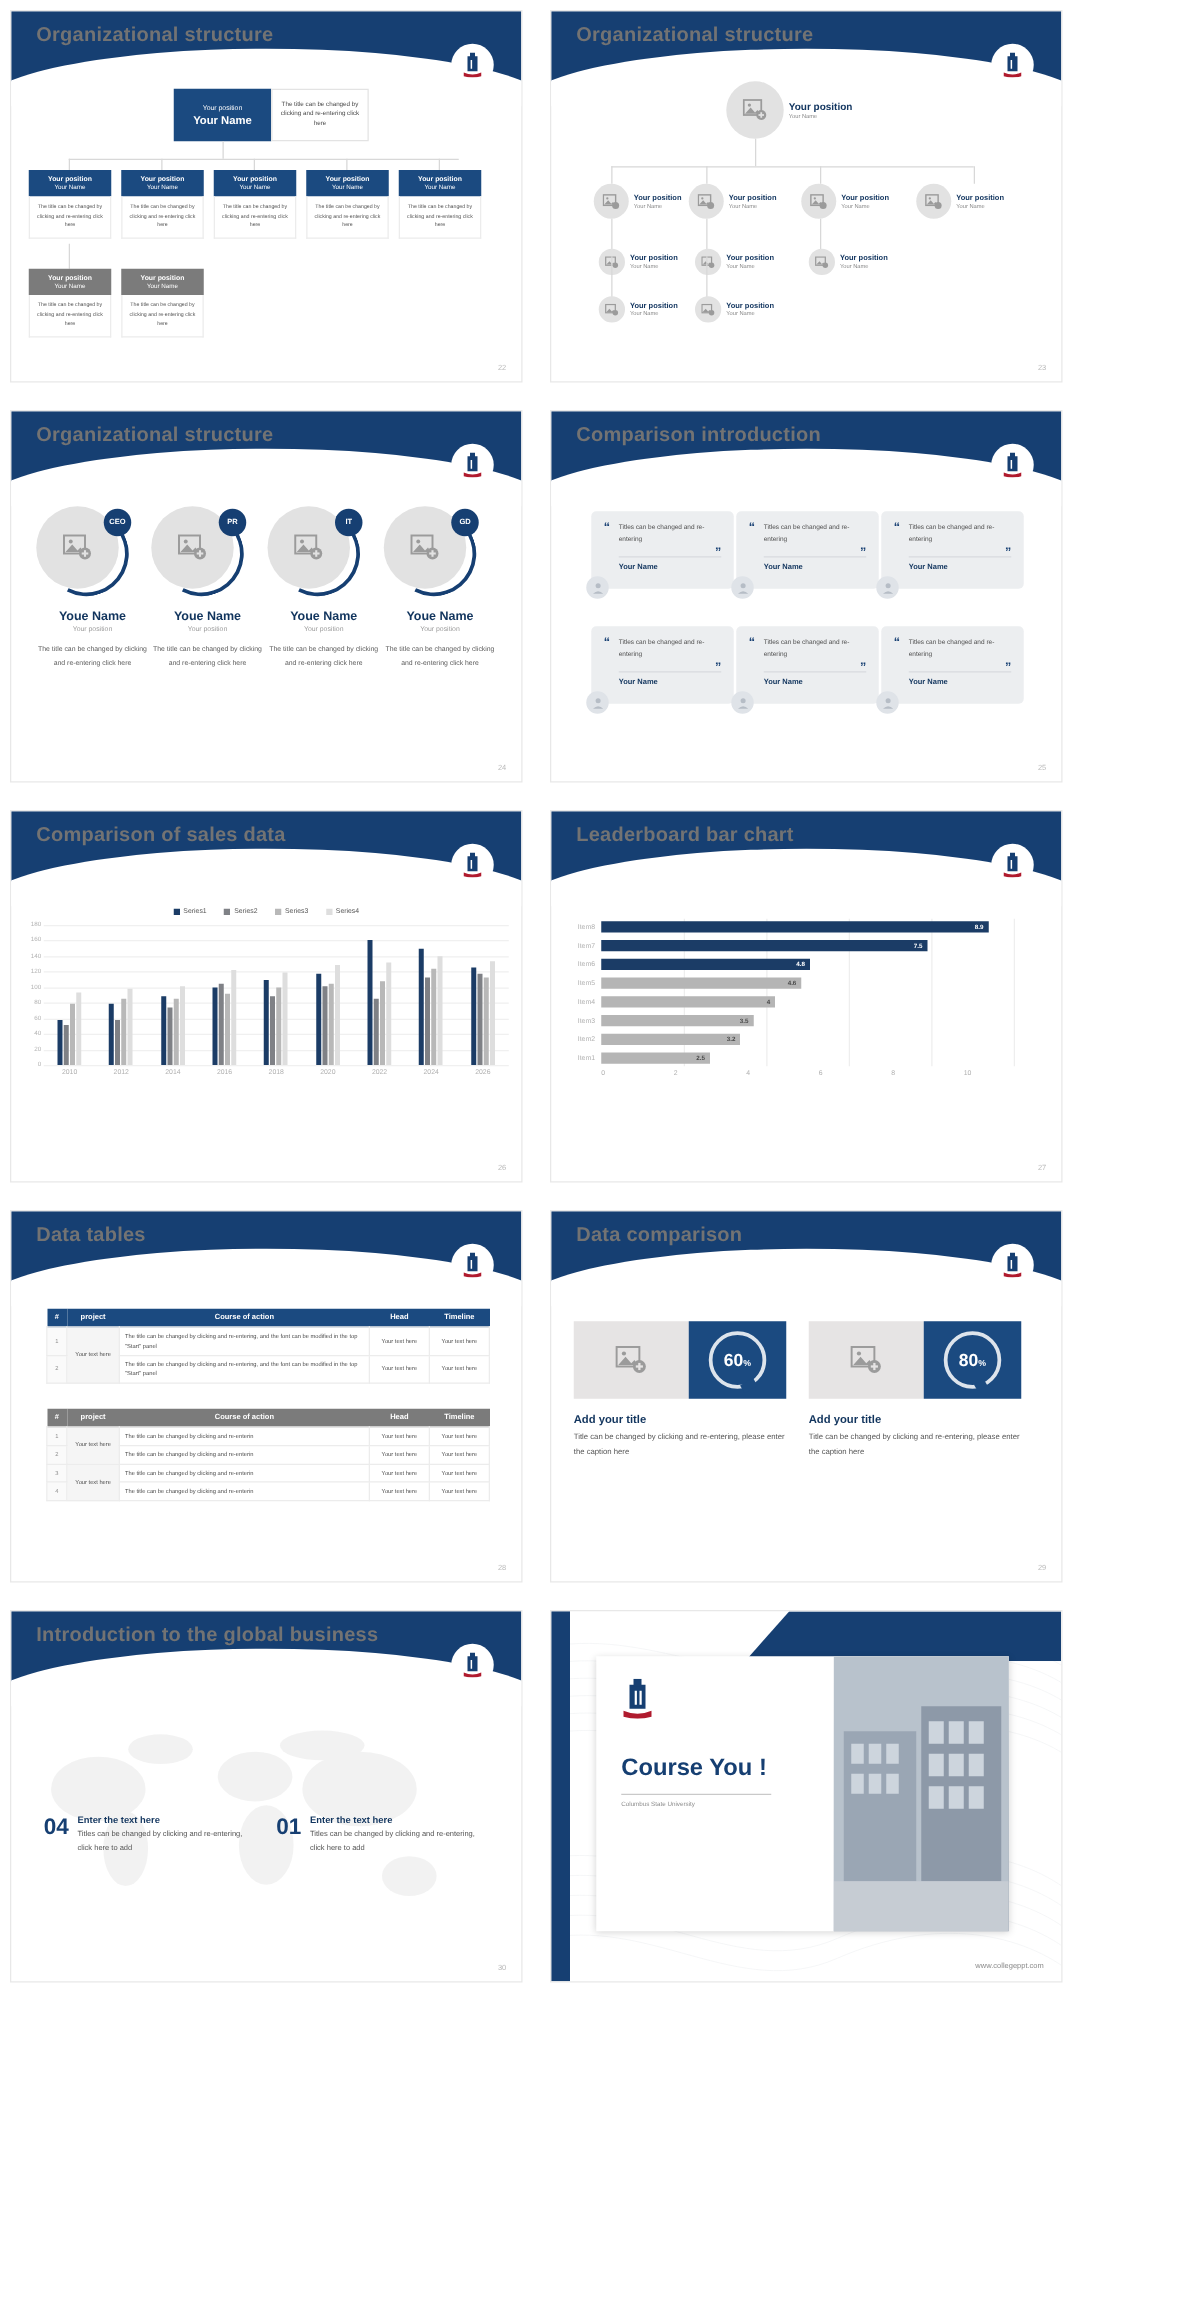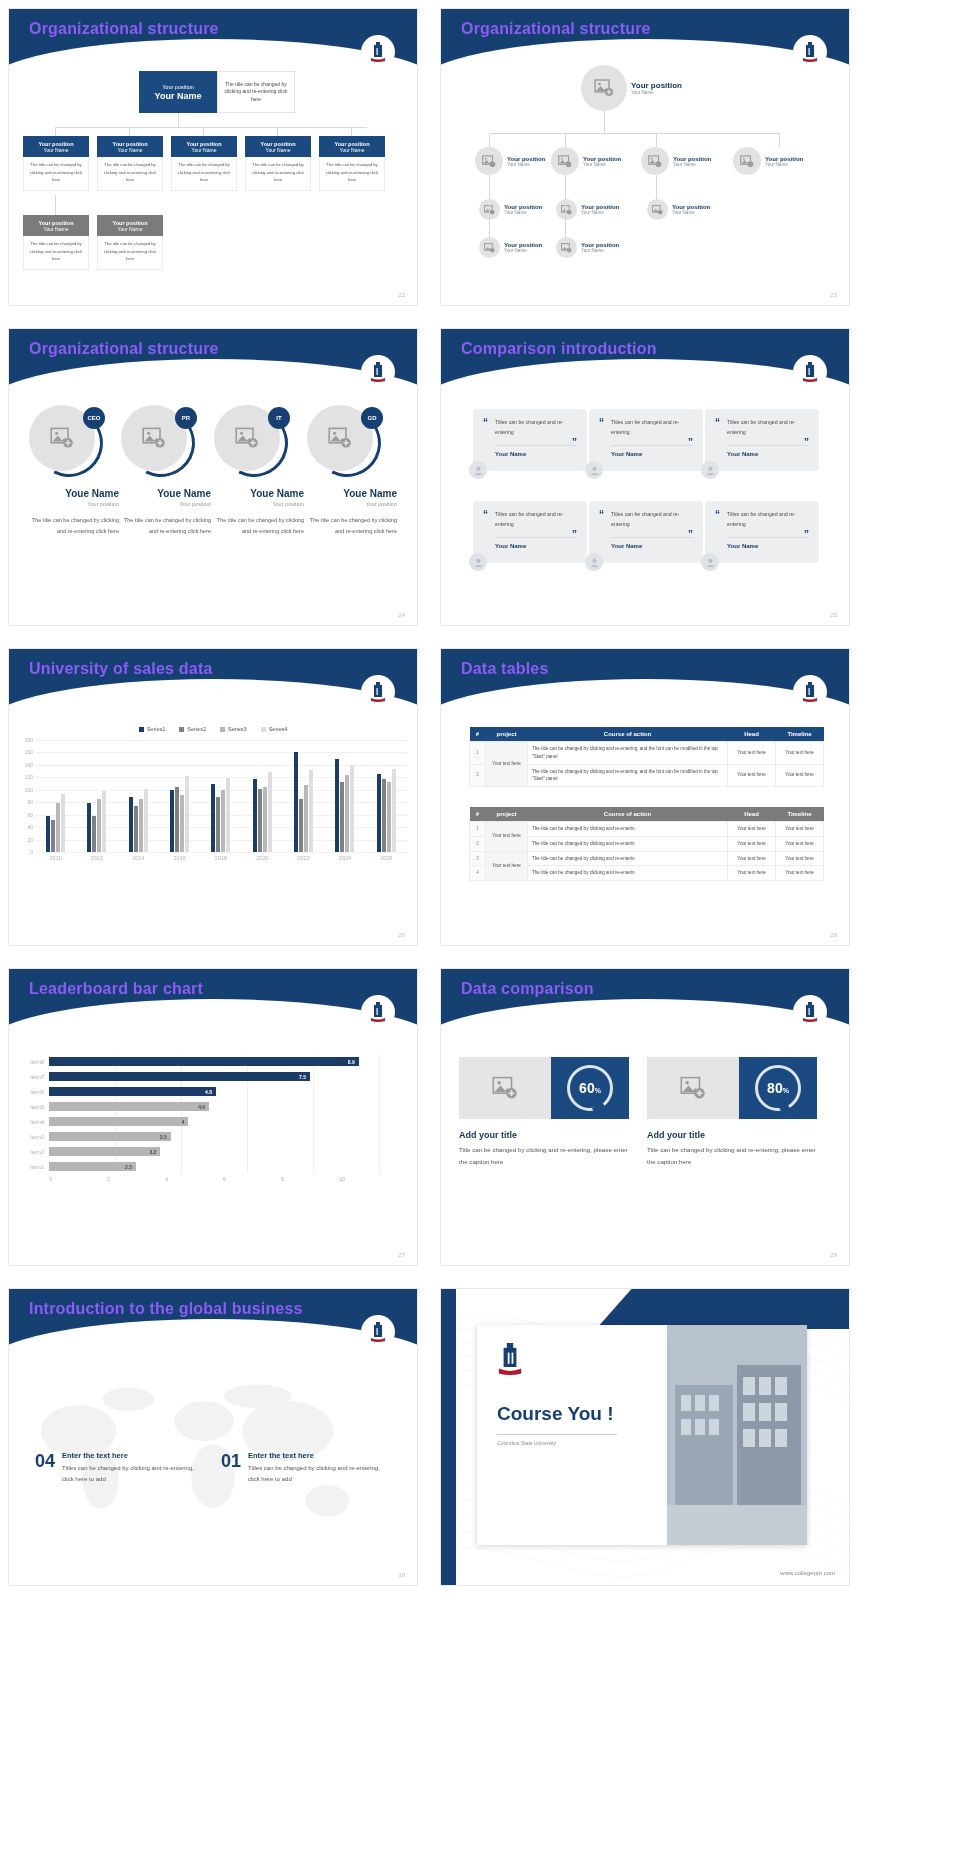--- a/index.html
+++ b/index.html
@@ -29,21 +29,21 @@
     position: absolute; top: 0; left: 0; width: 100%; height: 56px;
     background: #163f72;
   }
   .band-curve {
     position: absolute; top: 30px; left: -6%; width: 112%; height: 46px;
     background: #fff;
     border-radius: 50% 50% 0 0 / 100% 100% 0 0;
   }
   .slide-title {
     position: absolute; top: 11px; left: 20px;
-    color: #8b5cf6; font-size: 16px; font-weight: bold; letter-spacing: .2px;
+    color: #737373; font-size: 16px; font-weight: bold; letter-spacing: .2px;
     z-index: 4;
   }
   .logo-badge {
     position: absolute; top: 26px; right: 22px;
     width: 34px; height: 34px; border-radius: 50%;
     background: #fff; z-index: 6;
     display: flex; align-items: center; justify-content: center;
   }
   .pagenum {
     position: absolute; right: 12px; bottom: 7px;
@@ -75,21 +75,21 @@
     border: 1px solid #ececec; border-top: none; min-height: 34px;
     font-size: 4.2px; line-height: 1.8; color: #555; text-align: center; padding: 4px 3px;
   }
   .connector { position: absolute; background: #d8d8d8; }
   
   .av-circle { border-radius: 50%; background: #e2e2e2; display:flex; align-items:center; justify-content:center; }
   .node-lbl .p { font-size: 6px; font-weight: bold; color: #143761; }
   .node-lbl .n { font-size: 4.6px; color: #8a8a8a; }
   .node { position: absolute; display: flex; align-items: center; gap: 4px; }
   
-  .pcard { position: absolute; width: 90px; text-align: right; }
+  .pcard { position: absolute; width: 90px; text-align: center; }
   .pc-ring { position: relative; width: 74px; height: 74px; }
   .pc-ring .disc { position:absolute; top:0; left:0; width:66px; height:66px; border-radius:50%; background:#e2e2e2; display:flex; align-items:center; justify-content:center;}
   .pc-ring .arc {
     position:absolute; top:4px; left:6px; width:68px; height:68px; border-radius:50%;
     border: 3px solid transparent; border-right-color: #163f72; border-bottom-color: #163f72;
     transform: rotate(-18deg);
   }
   .pc-ring .tag {
     position:absolute; top:2px; right:-2px; width:22px; height:22px; border-radius:50%;
     background:#163f72; color:#fff; font-size:6px; font-weight:bold;
@@ -631,21 +631,21 @@
           <path d="M1.5 11 Q6 6.6 10.5 11Z" fill="#b6bdc6"></path>
         </svg>
     </div>
     <div class="pagenum">25</div>
   </div>
 
   <div class="slide">
     <div class="band">
         <div class="band-curve"></div>
       </div>
-    <div class="slide-title">University of sales data</div>
+    <div class="slide-title">Comparison of sales data</div>
     <div class="logo-badge">
       <svg width="16" height="20" viewBox="0 0 16 20">
           <rect x="4" y="3" width="8" height="12" fill="#163f72"></rect>
           <rect x="6" y="0" width="4" height="4" fill="#163f72"></rect>
           <path d="M1 16 Q8 19 15 16 L15 19 Q8 21 1 19Z" fill="#b01b2e"></path>
           <rect x="6.5" y="6" width="1.2" height="7" fill="#fff"></rect>
         </svg>
     </div>
     <div style="margin-top:58px;">
       <div class="chart-title">List of sales by year</div>
@@ -751,20 +751,118 @@
           <span>2014</span>
           <span>2016</span>
           <span>2018</span>
           <span>2020</span>
           <span>2022</span>
           <span>2024</span>
           <span>2026</span>
         </div>
     </div>
     <div class="pagenum">26</div>
+  </div>
+
+  <div class="slide">
+    <div class="band">
+        <div class="band-curve"></div>
+      </div>
+    <div class="slide-title">Leaderboard bar chart</div>
+    <div class="logo-badge">
+      <svg width="16" height="20" viewBox="0 0 16 20">
+          <rect x="4" y="3" width="8" height="12" fill="#163f72"></rect>
+          <rect x="6" y="0" width="4" height="4" fill="#163f72"></rect>
+          <path d="M1 16 Q8 19 15 16 L15 19 Q8 21 1 19Z" fill="#b01b2e"></path>
+          <rect x="6.5" y="6" width="1.2" height="7" fill="#fff"></rect>
+        </svg>
+    </div>
+    <div style="margin-top:60px; padding:0 20px 0 10px;">
+      <div class="chart-title">Rating leaderboard bar chart</div>
+      <div id="lb-rows" style="margin-top:14px; position:relative;">
+          <div class="lb-vgrid" style="left: 96px;"></div>
+          <div class="lb-vgrid" style="left: 162px;"></div>
+          <div class="lb-vgrid" style="left: 228px;"></div>
+          <div class="lb-vgrid" style="left: 294px;"></div>
+          <div class="lb-vgrid" style="left: 360px;"></div>
+          <div class="lb-row">
+            <div class="lb-name">Item8</div>
+            <div class="lb-track">
+              <div class="lb-bar" style="width: 89%; background: rgb(27, 60, 102);">
+                <span class="lb-val">8.9</span>
+              </div>
+            </div>
+          </div>
+          <div class="lb-row">
+            <div class="lb-name">Item7</div>
+            <div class="lb-track">
+              <div class="lb-bar" style="width: 75%; background: rgb(27, 60, 102);">
+                <span class="lb-val">7.5</span>
+              </div>
+            </div>
+          </div>
+          <div class="lb-row">
+            <div class="lb-name">Item6</div>
+            <div class="lb-track">
+              <div class="lb-bar" style="width: 48%; background: rgb(27, 60, 102);">
+                <span class="lb-val">4.8</span>
+              </div>
+            </div>
+          </div>
+          <div class="lb-row">
+            <div class="lb-name">Item5</div>
+            <div class="lb-track">
+              <div class="lb-bar" style="width: 46%; background: rgb(181, 181, 181);">
+                <span class="lb-val dark">4.6</span>
+              </div>
+            </div>
+          </div>
+          <div class="lb-row">
+            <div class="lb-name">Item4</div>
+            <div class="lb-track">
+              <div class="lb-bar" style="width: 40%; background: rgb(181, 181, 181);">
+                <span class="lb-val dark">4</span>
+              </div>
+            </div>
+          </div>
+          <div class="lb-row">
+            <div class="lb-name">Item3</div>
+            <div class="lb-track">
+              <div class="lb-bar" style="width: 35%; background: rgb(181, 181, 181);">
+                <span class="lb-val dark">3.5</span>
+              </div>
+            </div>
+          </div>
+          <div class="lb-row">
+            <div class="lb-name">Item2</div>
+            <div class="lb-track">
+              <div class="lb-bar" style="width: 32%; background: rgb(181, 181, 181);">
+                <span class="lb-val dark">3.2</span>
+              </div>
+            </div>
+          </div>
+          <div class="lb-row">
+            <div class="lb-name">Item1</div>
+            <div class="lb-track">
+              <div class="lb-bar" style="width: 25%; background: rgb(181, 181, 181);">
+                <span class="lb-val dark">2.5</span>
+              </div>
+            </div>
+          </div>
+        </div>
+      <div class="lb-axis" id="lb-axis">
+          <span>0</span>
+          <span>2</span>
+          <span>4</span>
+          <span>6</span>
+          <span>8</span>
+          <span>10</span>
+        </div>
+    </div>
+    <div class="pagenum">27</div>
   </div>
 
   <div class="slide">
     <div class="band">
         <div class="band-curve"></div>
       </div>
     <div class="slide-title">Data tables</div>
     <div class="logo-badge">
       <svg width="16" height="20" viewBox="0 0 16 20">
           <rect x="4" y="3" width="8" height="12" fill="#163f72"></rect>
@@ -840,118 +938,20 @@
         </tr>
       </tbody>
     </table>
     <div class="pagenum">28</div>
   </div>
 
   <div class="slide">
     <div class="band">
         <div class="band-curve"></div>
       </div>
-    <div class="slide-title">Leaderboard bar chart</div>
-    <div class="logo-badge">
-      <svg width="16" height="20" viewBox="0 0 16 20">
-          <rect x="4" y="3" width="8" height="12" fill="#163f72"></rect>
-          <rect x="6" y="0" width="4" height="4" fill="#163f72"></rect>
-          <path d="M1 16 Q8 19 15 16 L15 19 Q8 21 1 19Z" fill="#b01b2e"></path>
-          <rect x="6.5" y="6" width="1.2" height="7" fill="#fff"></rect>
-        </svg>
-    </div>
-    <div style="margin-top:60px; padding:0 20px 0 10px;">
-      <div class="chart-title">Rating leaderboard bar chart</div>
-      <div id="lb-rows" style="margin-top:14px; position:relative;">
-          <div class="lb-vgrid" style="left: 96px;"></div>
-          <div class="lb-vgrid" style="left: 162px;"></div>
-          <div class="lb-vgrid" style="left: 228px;"></div>
-          <div class="lb-vgrid" style="left: 294px;"></div>
-          <div class="lb-vgrid" style="left: 360px;"></div>
-          <div class="lb-row">
-            <div class="lb-name">Item8</div>
-            <div class="lb-track">
-              <div class="lb-bar" style="width: 89%; background: rgb(27, 60, 102);">
-                <span class="lb-val">8.9</span>
-              </div>
-            </div>
-          </div>
-          <div class="lb-row">
-            <div class="lb-name">Item7</div>
-            <div class="lb-track">
-              <div class="lb-bar" style="width: 75%; background: rgb(27, 60, 102);">
-                <span class="lb-val">7.5</span>
-              </div>
-            </div>
-          </div>
-          <div class="lb-row">
-            <div class="lb-name">Item6</div>
-            <div class="lb-track">
-              <div class="lb-bar" style="width: 48%; background: rgb(27, 60, 102);">
-                <span class="lb-val">4.8</span>
-              </div>
-            </div>
-          </div>
-          <div class="lb-row">
-            <div class="lb-name">Item5</div>
-            <div class="lb-track">
-              <div class="lb-bar" style="width: 46%; background: rgb(181, 181, 181);">
-                <span class="lb-val dark">4.6</span>
-              </div>
-            </div>
-          </div>
-          <div class="lb-row">
-            <div class="lb-name">Item4</div>
-            <div class="lb-track">
-              <div class="lb-bar" style="width: 40%; background: rgb(181, 181, 181);">
-                <span class="lb-val dark">4</span>
-              </div>
-            </div>
-          </div>
-          <div class="lb-row">
-            <div class="lb-name">Item3</div>
-            <div class="lb-track">
-              <div class="lb-bar" style="width: 35%; background: rgb(181, 181, 181);">
-                <span class="lb-val dark">3.5</span>
-              </div>
-            </div>
-          </div>
-          <div class="lb-row">
-            <div class="lb-name">Item2</div>
-            <div class="lb-track">
-              <div class="lb-bar" style="width: 32%; background: rgb(181, 181, 181);">
-                <span class="lb-val dark">3.2</span>
-              </div>
-            </div>
-          </div>
-          <div class="lb-row">
-            <div class="lb-name">Item1</div>
-            <div class="lb-track">
-              <div class="lb-bar" style="width: 25%; background: rgb(181, 181, 181);">
-                <span class="lb-val dark">2.5</span>
-              </div>
-            </div>
-          </div>
-        </div>
-      <div class="lb-axis" id="lb-axis">
-          <span>0</span>
-          <span>2</span>
-          <span>4</span>
-          <span>6</span>
-          <span>8</span>
-          <span>10</span>
-        </div>
-    </div>
-    <div class="pagenum">27</div>
-  </div>
-
-  <div class="slide">
-    <div class="band">
-        <div class="band-curve"></div>
-      </div>
     <div class="slide-title">Data comparison</div>
     <div class="logo-badge">
       <svg width="16" height="20" viewBox="0 0 16 20">
           <rect x="4" y="3" width="8" height="12" fill="#163f72"></rect>
           <rect x="6" y="0" width="4" height="4" fill="#163f72"></rect>
           <path d="M1 16 Q8 19 15 16 L15 19 Q8 21 1 19Z" fill="#b01b2e"></path>
           <rect x="6.5" y="6" width="1.2" height="7" fill="#fff"></rect>
         </svg>
     </div>
 

